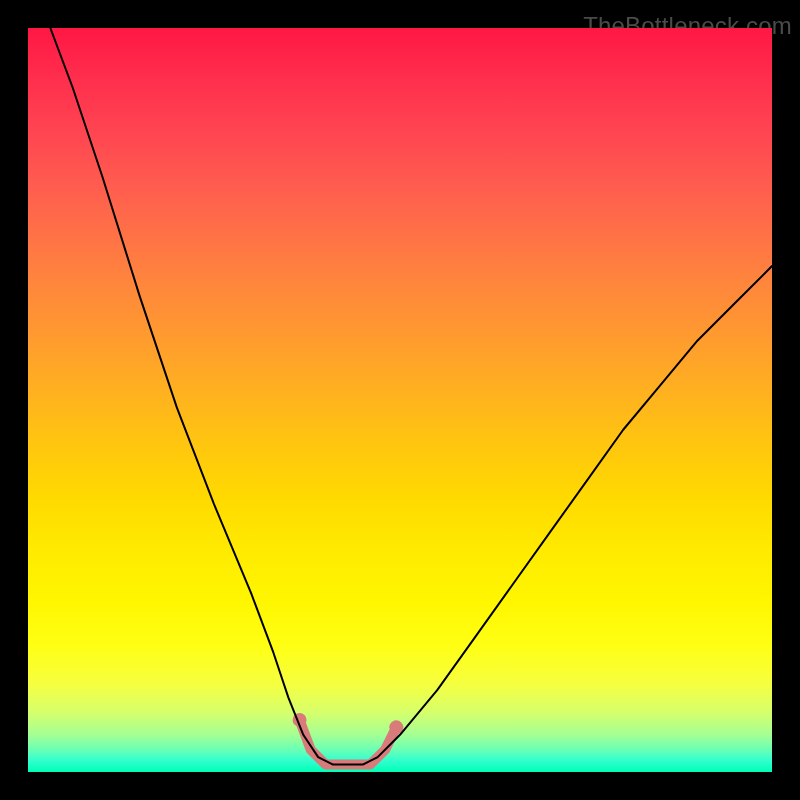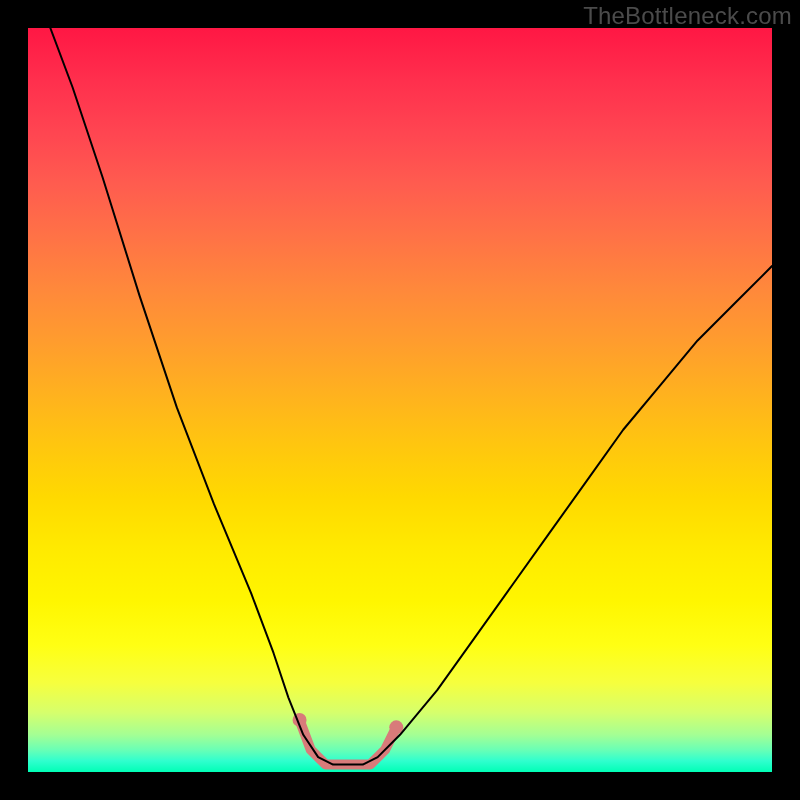--- a/index.html
+++ b/index.html
@@ -46,21 +46,21 @@
       #f6ff3e 88%,
       #d6ff6c 92%,
       #a4ff94 95%,
       #6affb5 97%,
       #30ffce 98.5%,
       #00ffb6 100%
     );
   }
   .watermark {
     position: absolute;
-    top: 2px;
+    top: 12px;
     right: 8px;
     color: #4b4b4b;
     font-size: 24px;
     font-weight: 500;
     letter-spacing: 0.2px;
     user-select: none;
   }
   svg.curve-layer {
     position: absolute;
     inset: 0;

